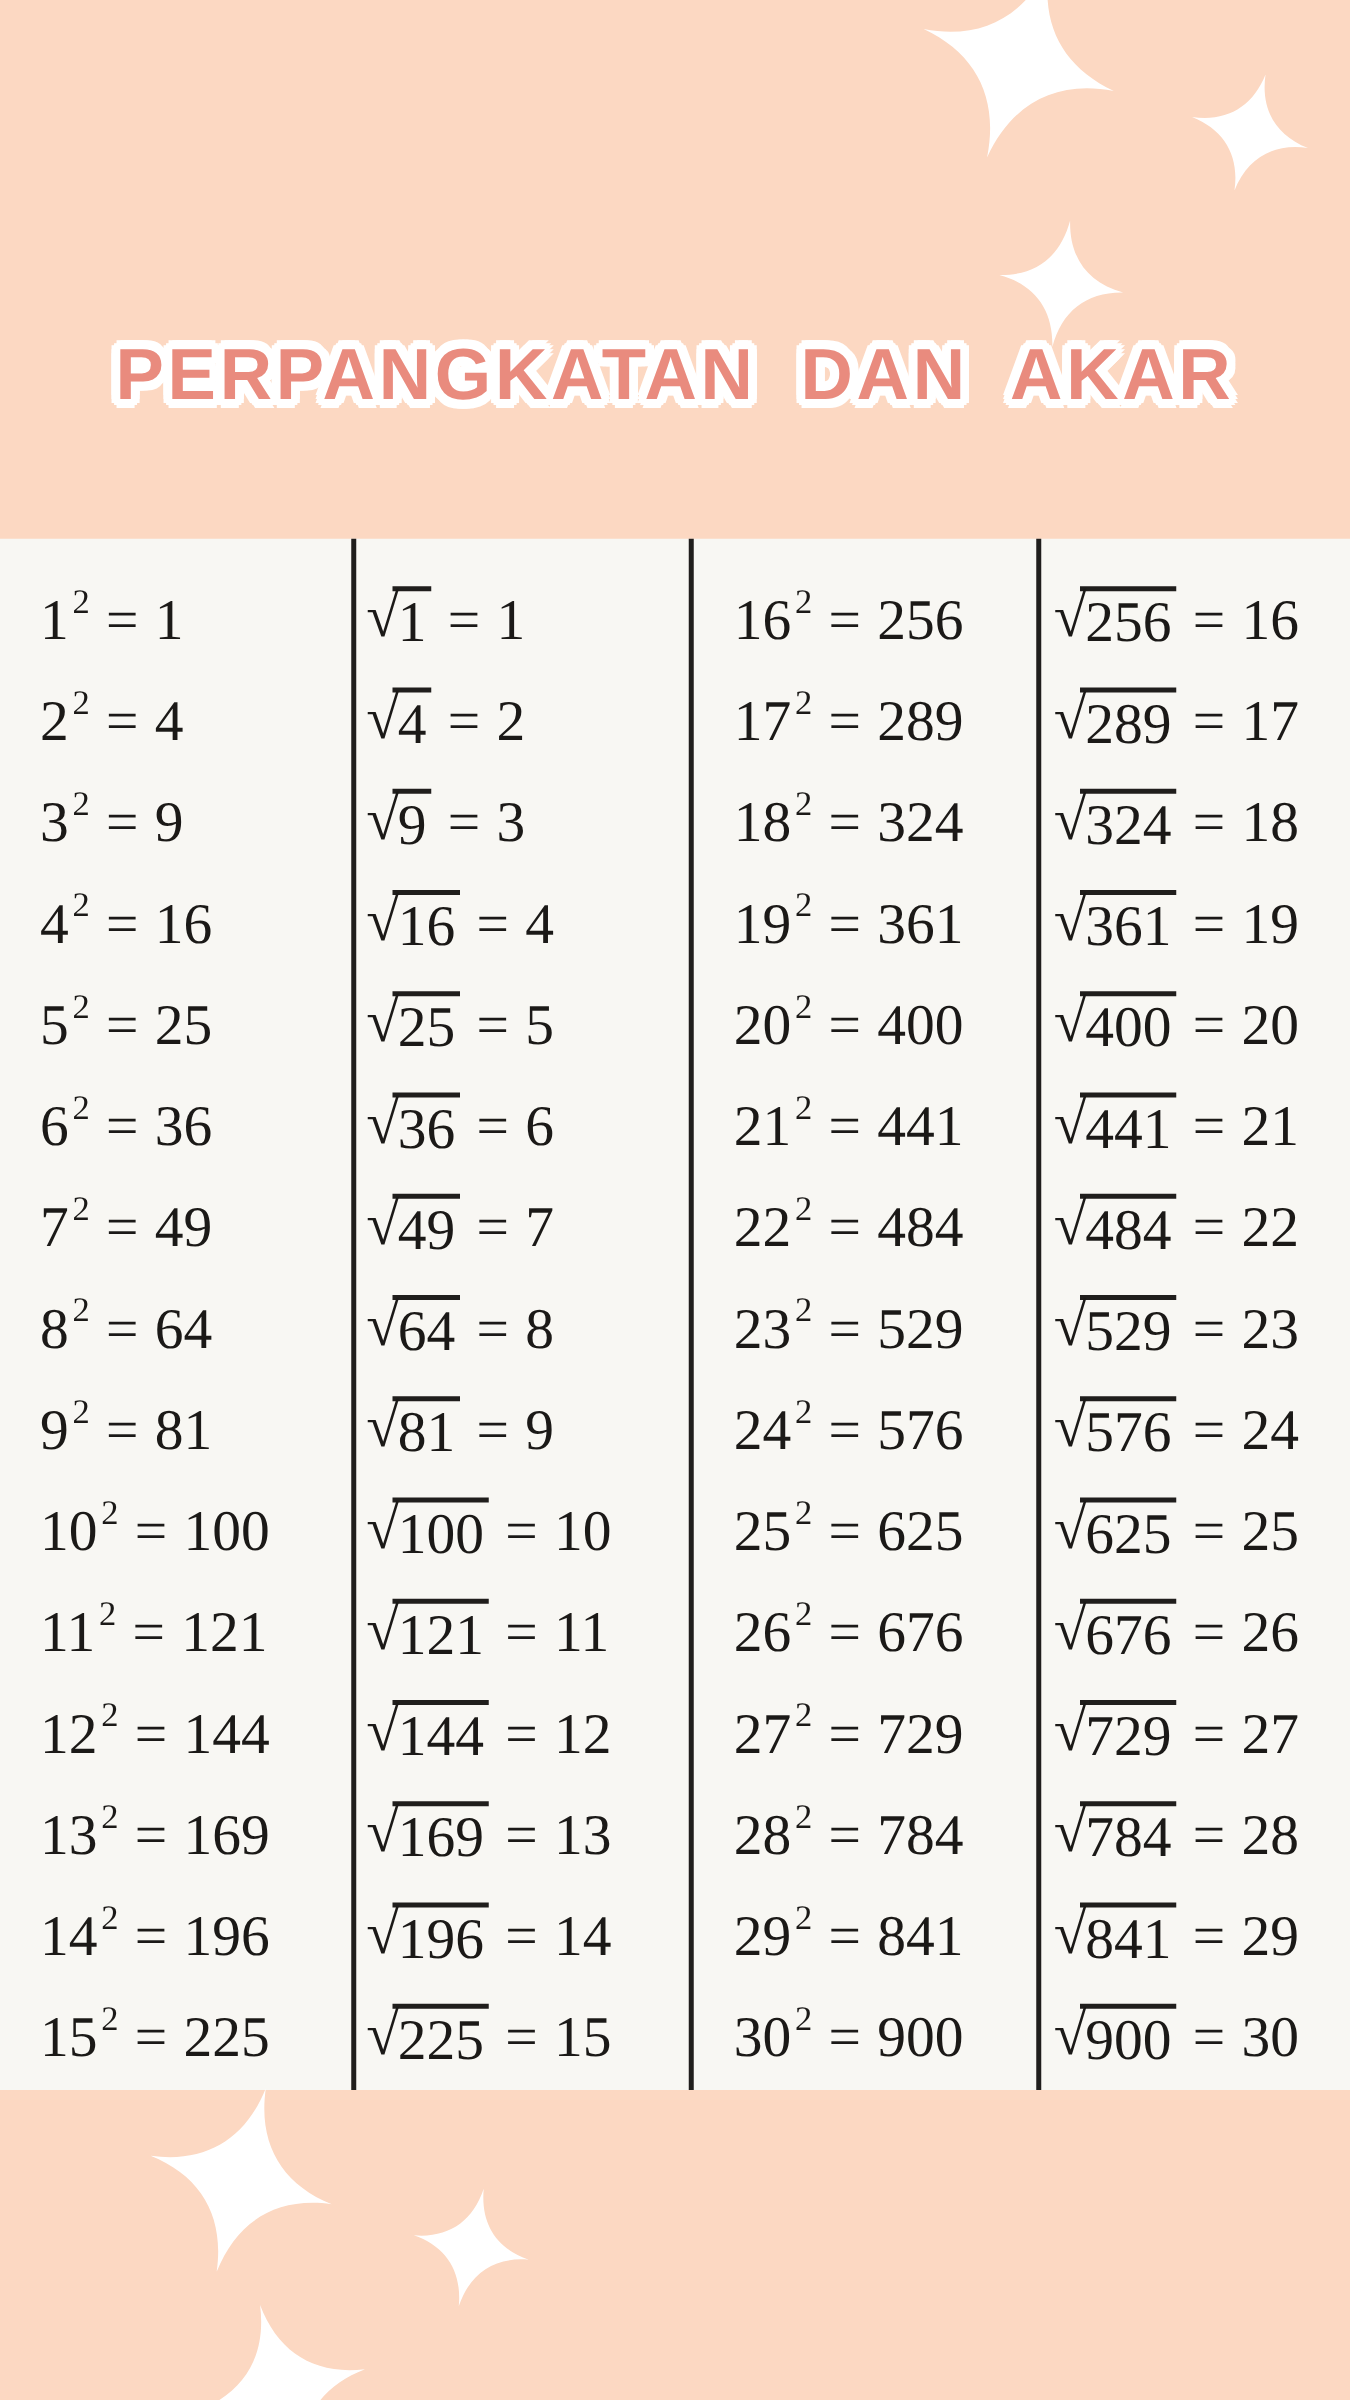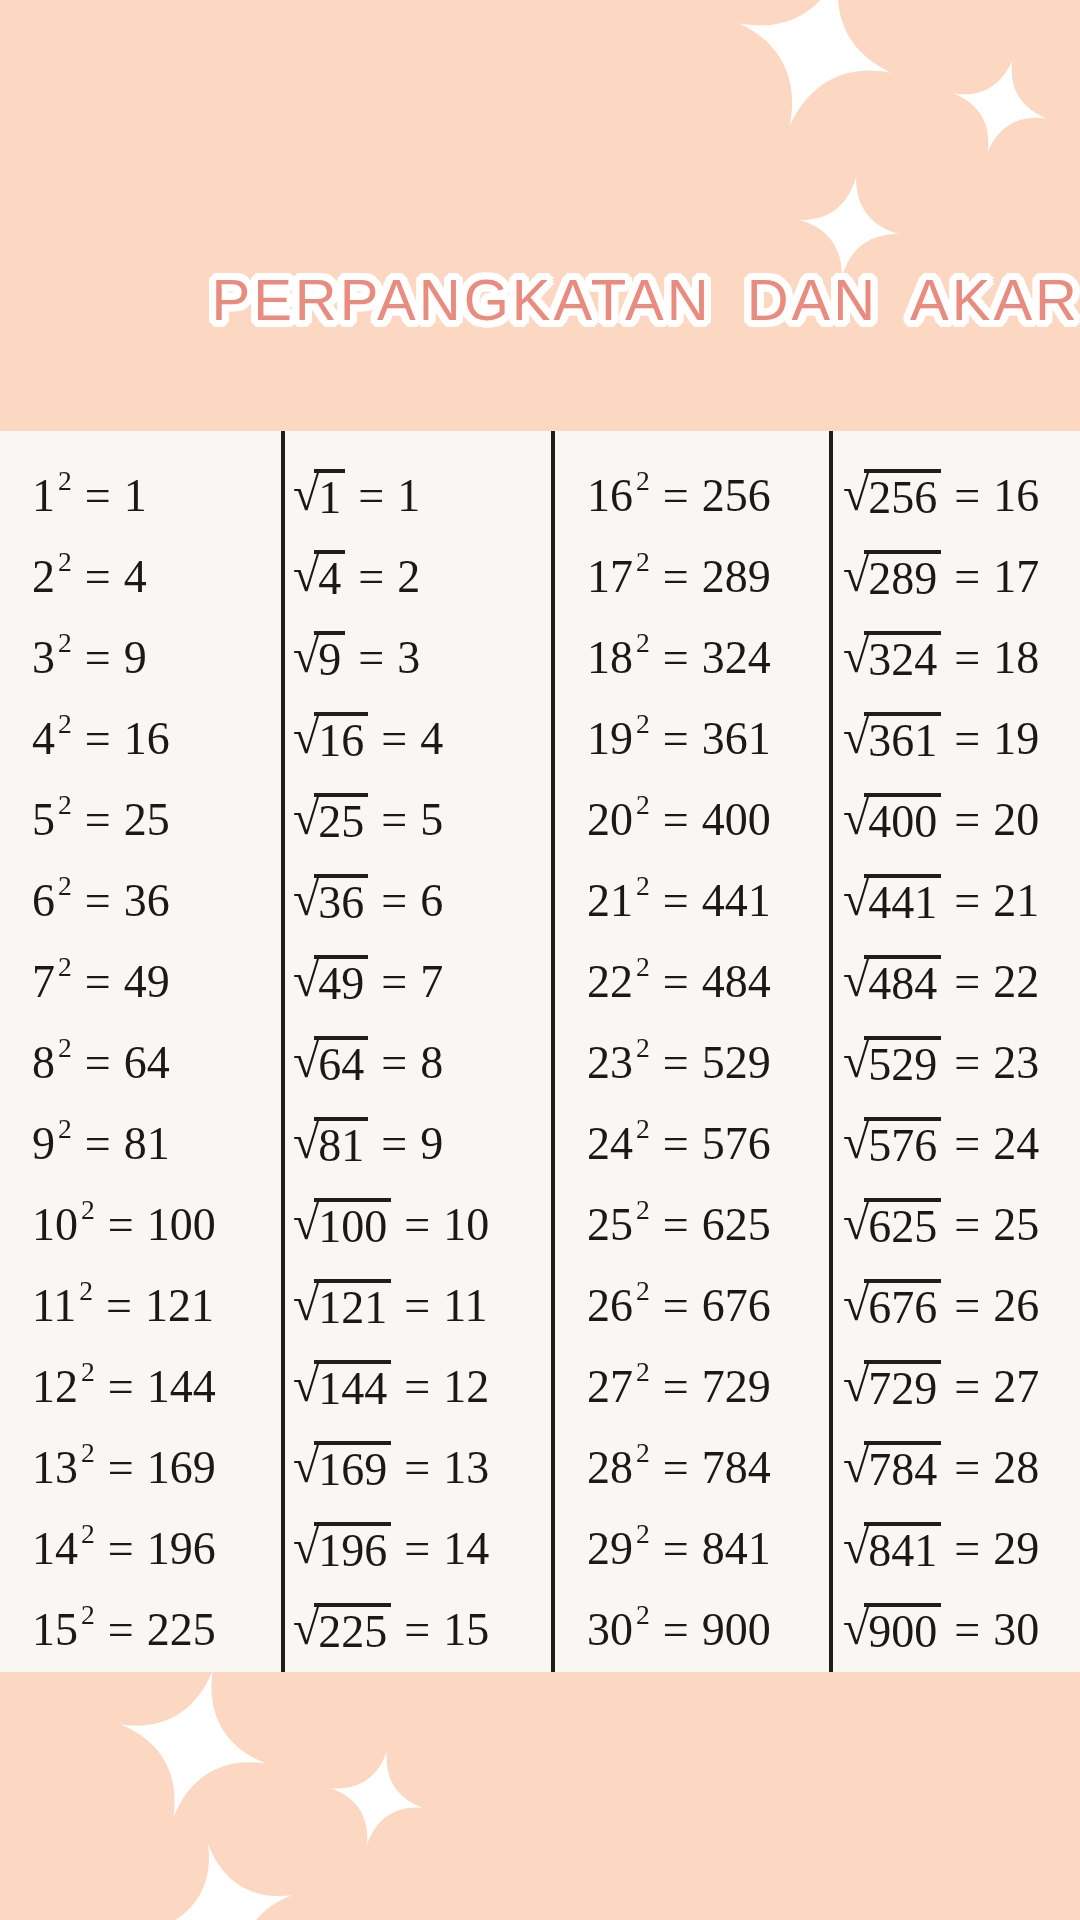--- a/index.html
+++ b/index.html
@@ -14,23 +14,23 @@
   html,body{margin:0;padding:0;background:#e9e9e9;}
   .page{
     position:relative;width:1080px;height:1920px;margin:0 auto;
     background:var(--background-peach);
     overflow:hidden;
     font-family:"Liberation Serif", serif;
   }
   
   .title{
     position:absolute;left:0;top:266px;width:1080px;
-    text-align:right;
+    text-align:center;
     font-family:"Liberation Sans", sans-serif;
-    font-weight:normal;
+    font-weight:bold;
     font-size:58px;
     letter-spacing:3px;
     word-spacing:16px;
     color:var(--title-fill);
     text-shadow:
       7px 0 0 var(--title-outline), -7px 0 0 var(--title-outline),
       0 7px 0 var(--title-outline), 0 -7px 0 var(--title-outline),
       5px 5px 0 var(--title-outline), 5px -5px 0 var(--title-outline),
       -5px 5px 0 var(--title-outline), -5px -5px 0 var(--title-outline),
       7px 3px 0 var(--title-outline), 7px -3px 0 var(--title-outline),

